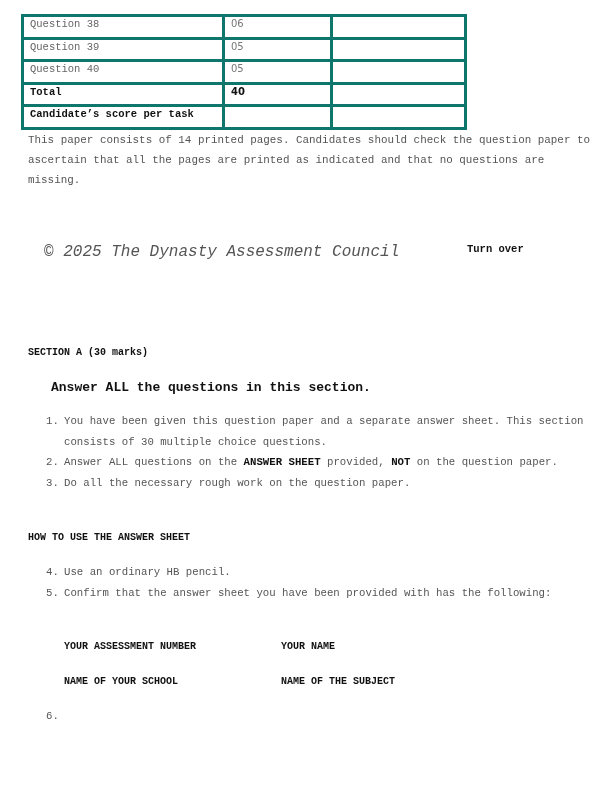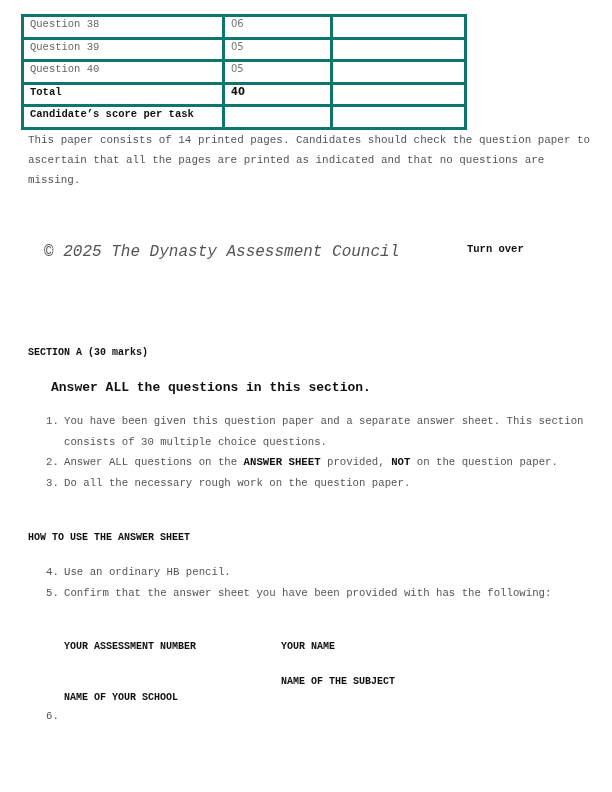--- a/index.html
+++ b/index.html
@@ -163,20 +163,20 @@
     <span>Use an ordinary HB pencil.</span>
   </li>
   <li>
     <span class="num">5.</span>
     <span>Confirm that the answer sheet you have been provided with has the following:</span>
   </li>
 </ul>
 
 <div class="field" style="left:64px; top:641px;">YOUR ASSESSMENT NUMBER</div>
 <div class="field" style="left:281px; top:641px;text-align:right;">YOUR NAME</div>
-<div class="field" style="left:64px; top:692px;">NAME OF YOUR SCHOOL</div>
+<div class="field" style="left:64px; top:676px;">NAME OF YOUR SCHOOL</div>
 <div class="field" style="left:281px; top:676px;">NAME OF THE SUBJECT</div>
 
 <ul class="list" style="top:706px;">
   <li>
     <span class="num">6.</span>
   </li>
 </ul>
 
 </body></html>

